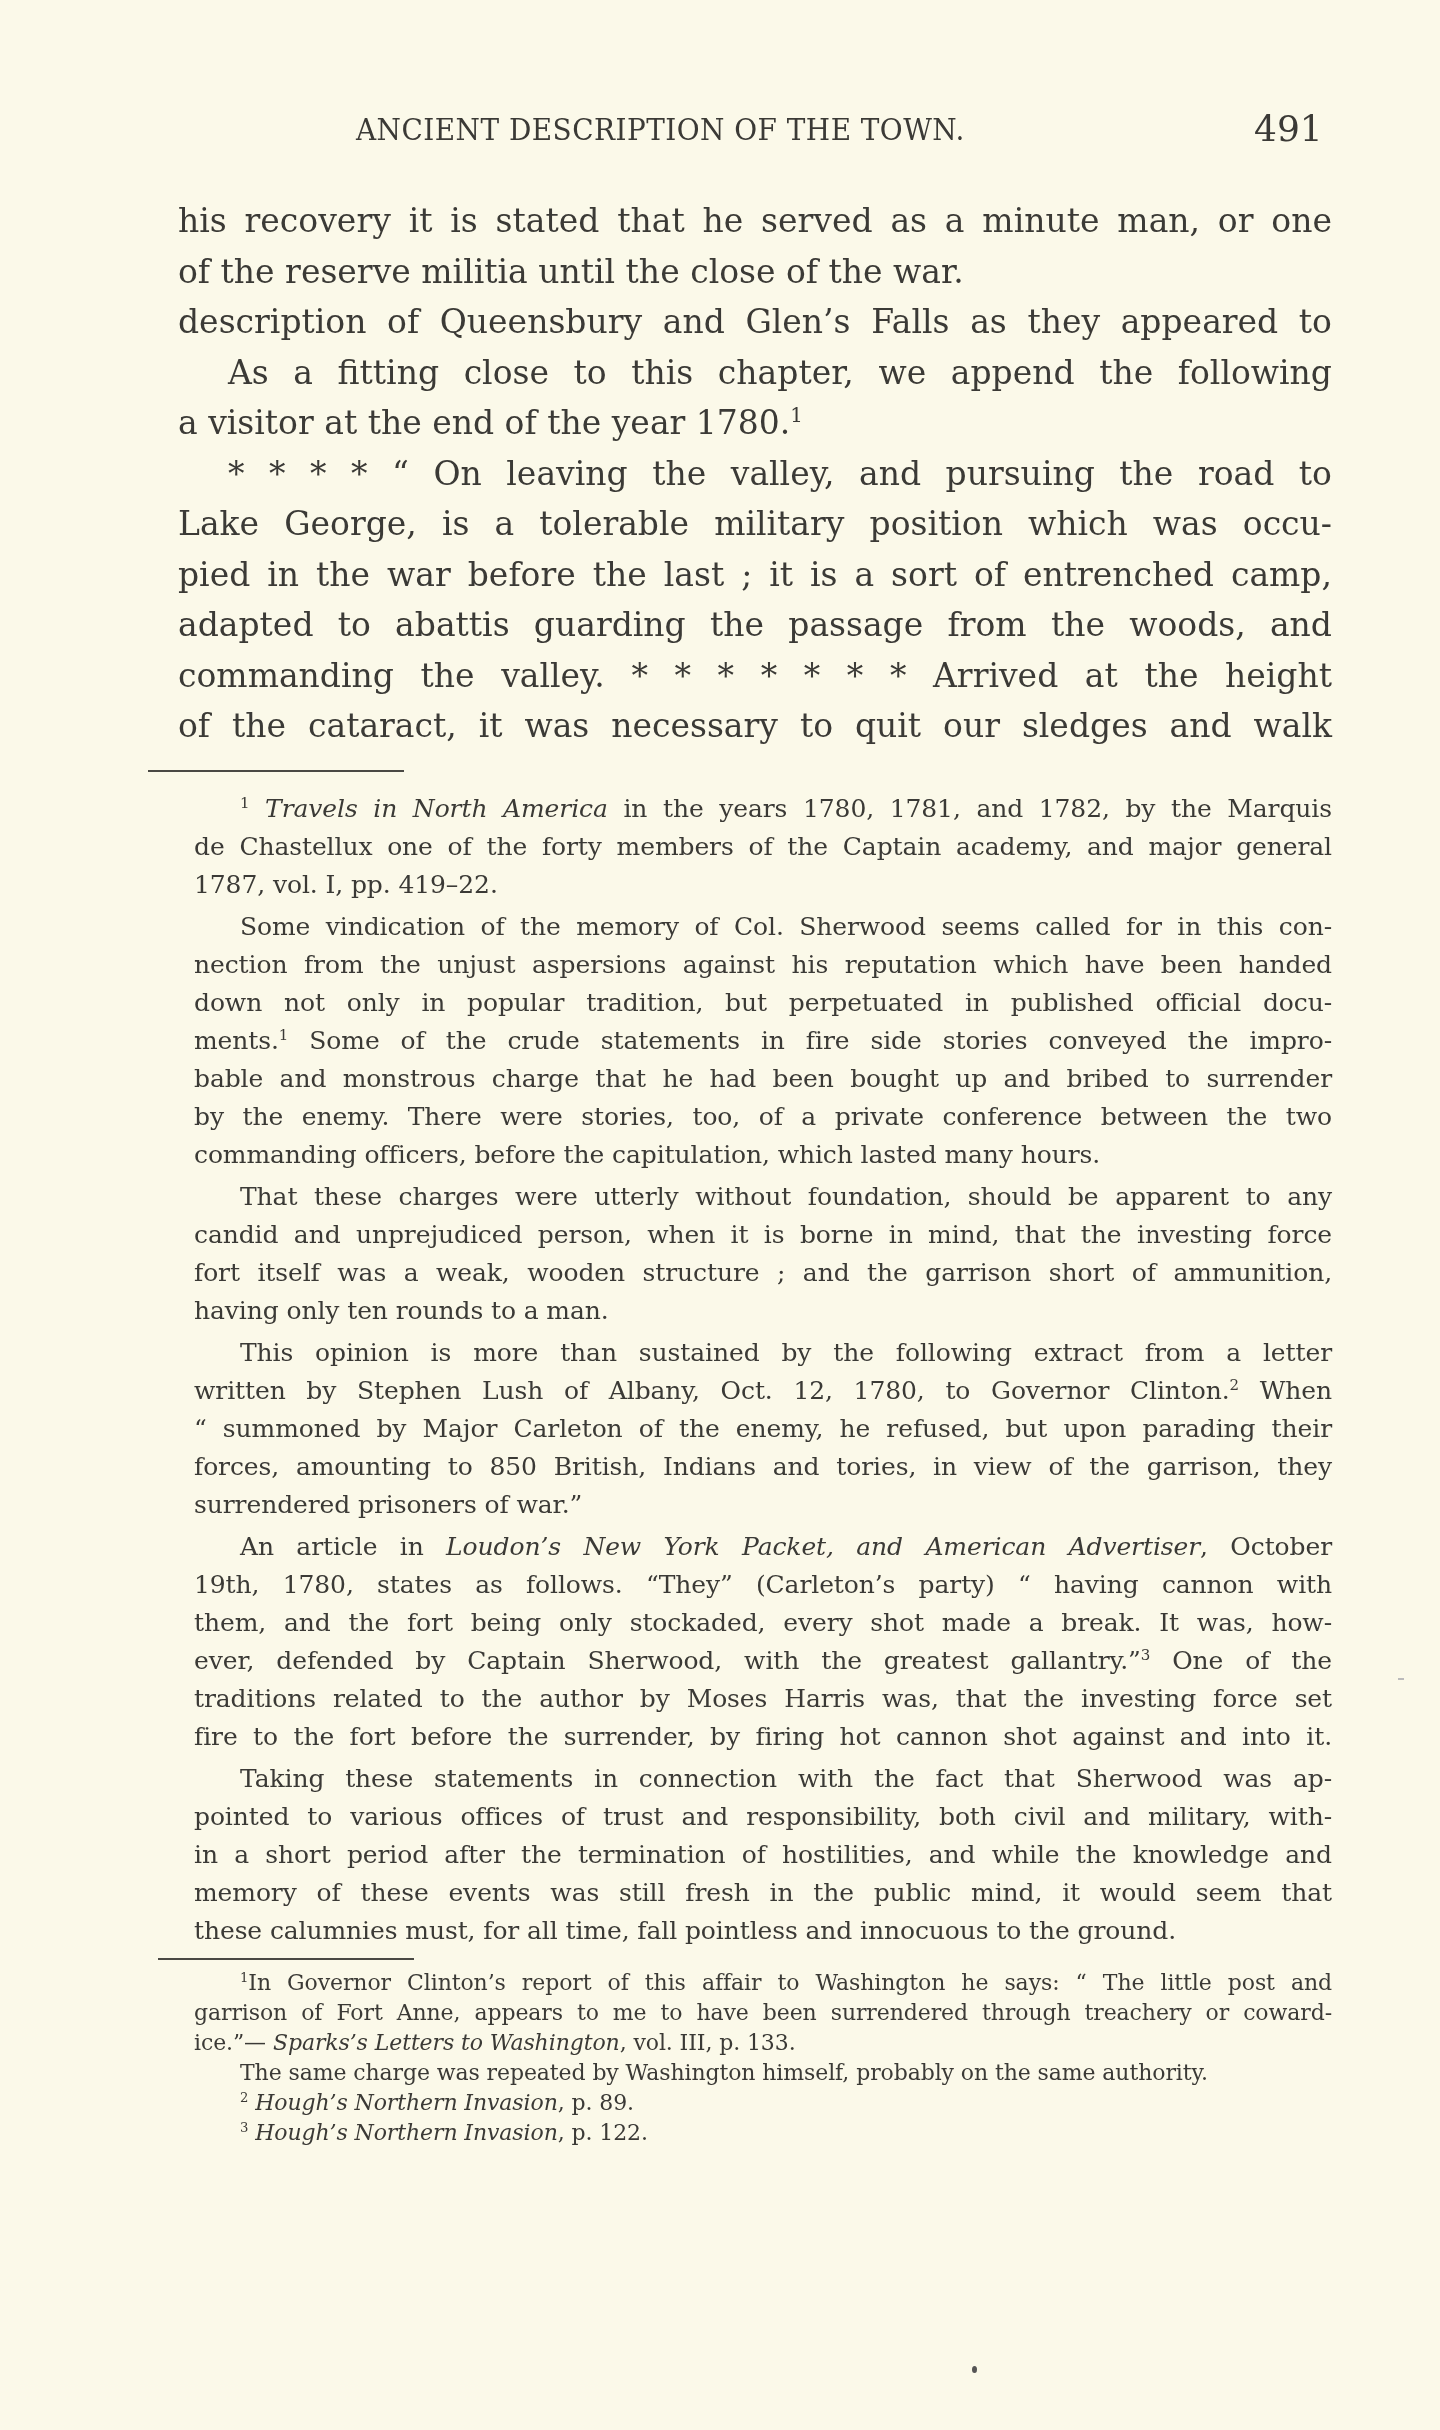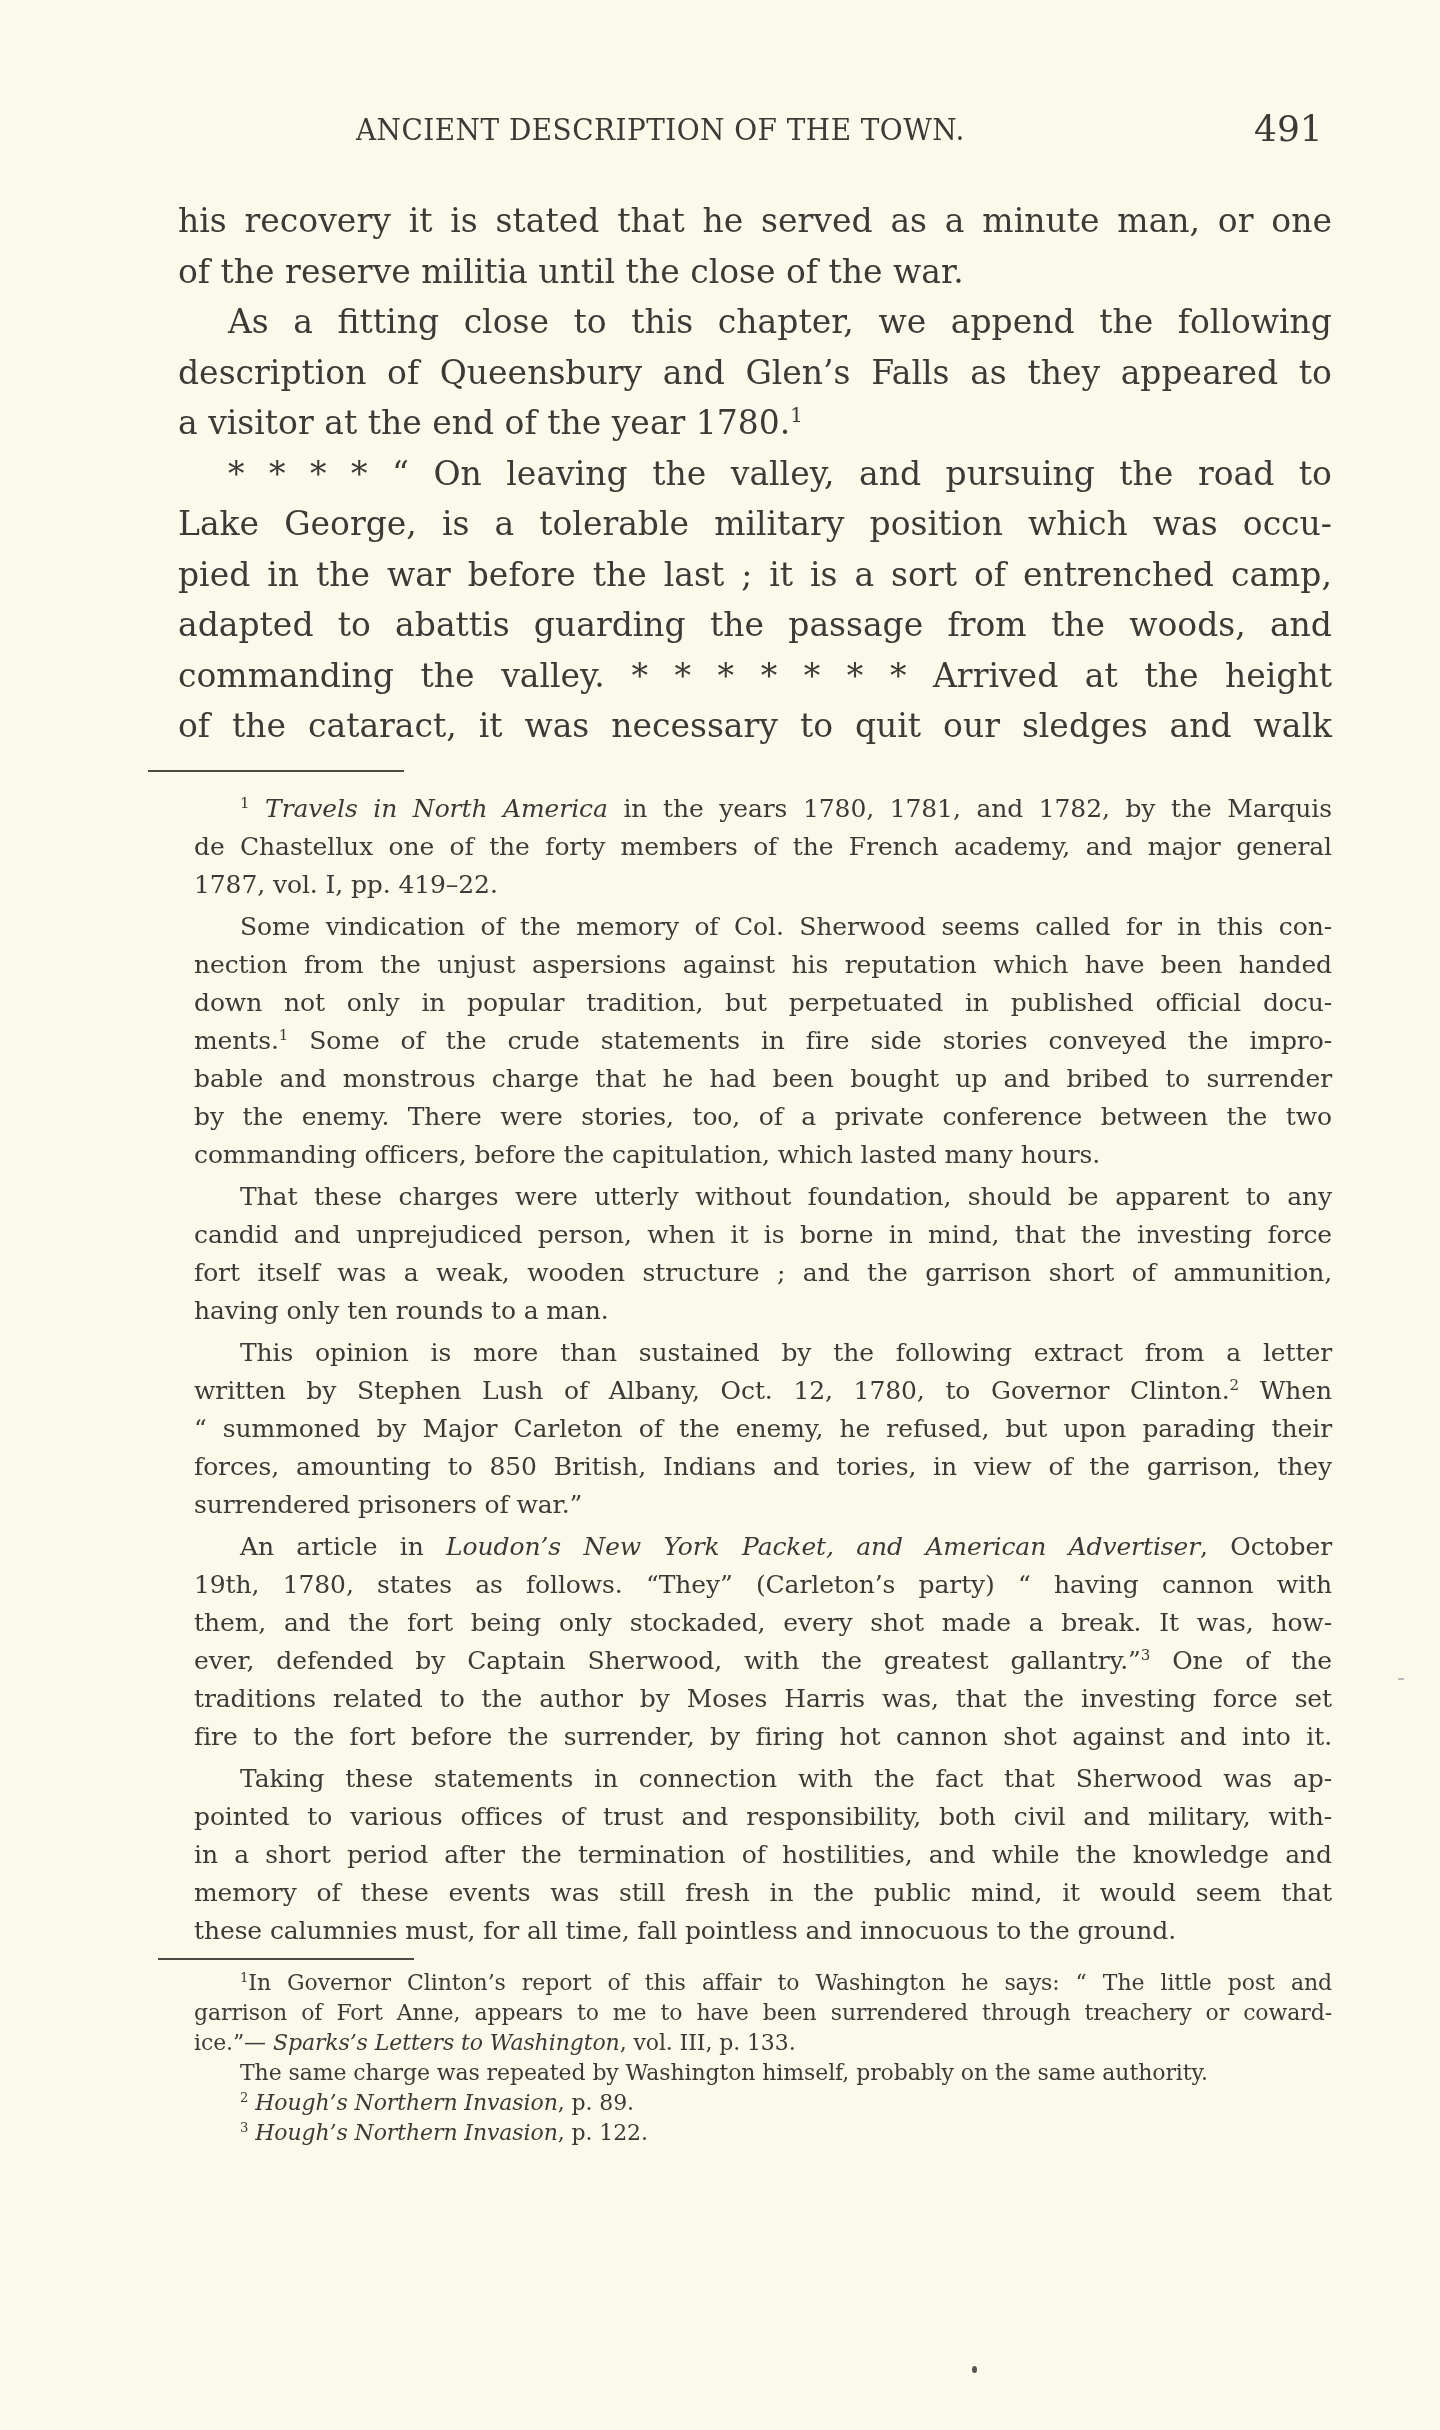--- a/index.html
+++ b/index.html
@@ -143,36 +143,36 @@
   <div class="running-head">
     <span class="running-title">ANCIENT DESCRIPTION OF THE TOWN.</span>
     <span class="page-number">491</span>
   </div>
 
   <div class="body-text">
 
     <div class="main">
       <span class="line">his recovery it is stated that he served as a minute man, or one</span>
       <span class="line last">of the reserve militia until the close of the war.</span>
+      <span class="line">description of Queensbury and Glen’s Falls as they appeared to</span>
       <span class="line indent">As a fitting close to this chapter, we append the following</span>
-      <span class="line">description of Queensbury and Glen’s Falls as they appeared to</span>
       <span class="line last"><span>a visitor at the end of the year 1780.</span><sup>1</sup></span>
       <span class="line indent">* * * * “ On leaving the valley, and pursuing the road to</span>
       <span class="line">Lake George, is a tolerable military position which was occu-</span>
       <span class="line">pied in the war before the last ; it is a sort of entrenched camp,</span>
       <span class="line">adapted to abattis guarding the passage from the woods, and</span>
       <span class="line">commanding the valley. * * * * * * * Arrived at the height</span>
       <span class="line">of the cataract, it was necessary to quit our sledges and walk</span>
     </div>
 
     <div class="rule"></div>
 
     <div class="notes">
       <span class="line indent"><sup>1</sup> <span class="ital">Travels in North America</span><span> in the years 1780, 1781, and 1782, by the Marquis</span></span>
-      <span class="line">de Chastellux one of the forty members of the French academy, and major general</span>
+      <span class="line">de Chastellux one of the forty members of the Captain academy, and major general</span>
       <span class="line last">1787, vol. I, pp. 419–22.</span>
 
       <div class="para-gap"></div>
 
       <span class="line indent">Some vindication of the memory of Col. Sherwood seems called for in this con-</span>
       <span class="line">nection from the unjust aspersions against his reputation which have been handed</span>
       <span class="line">down not only in popular tradition, but perpetuated in published official docu-</span>
       <span class="line"><span>ments.</span><sup>1</sup><span>  Some of the crude statements in fire side stories conveyed the impro-</span></span>
       <span class="line">bable and monstrous charge that he had been bought up and bribed to surrender</span>
       <span class="line">by the enemy.  There were stories, too, of a private conference between the two</span>

